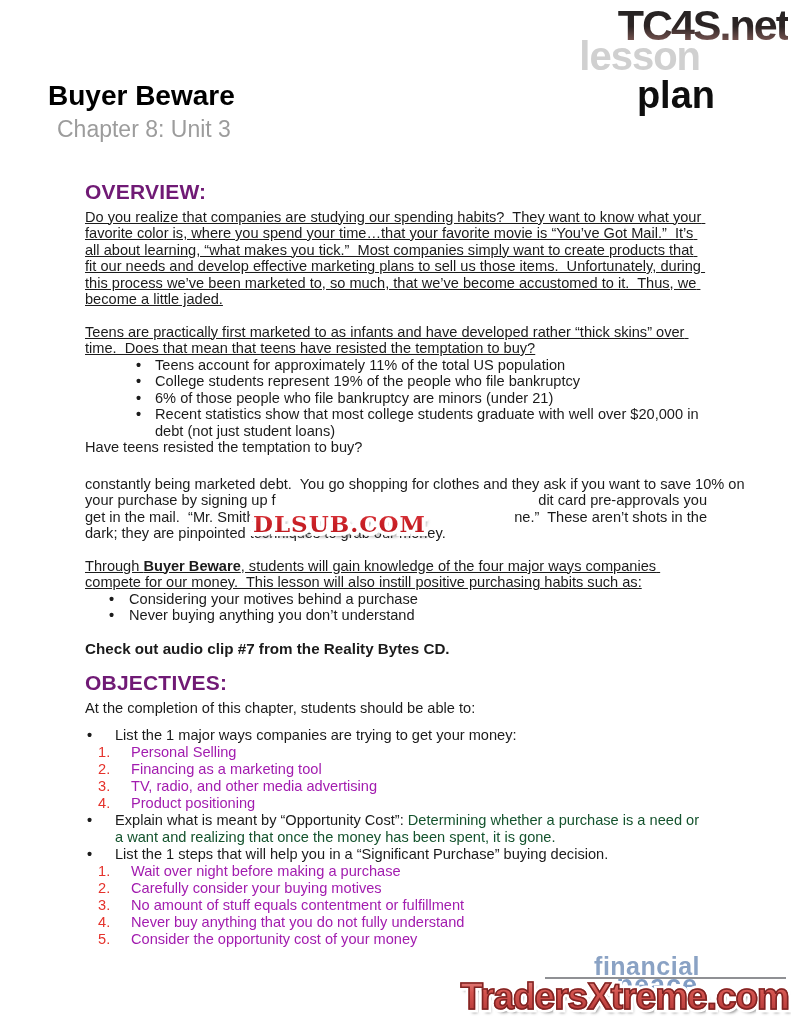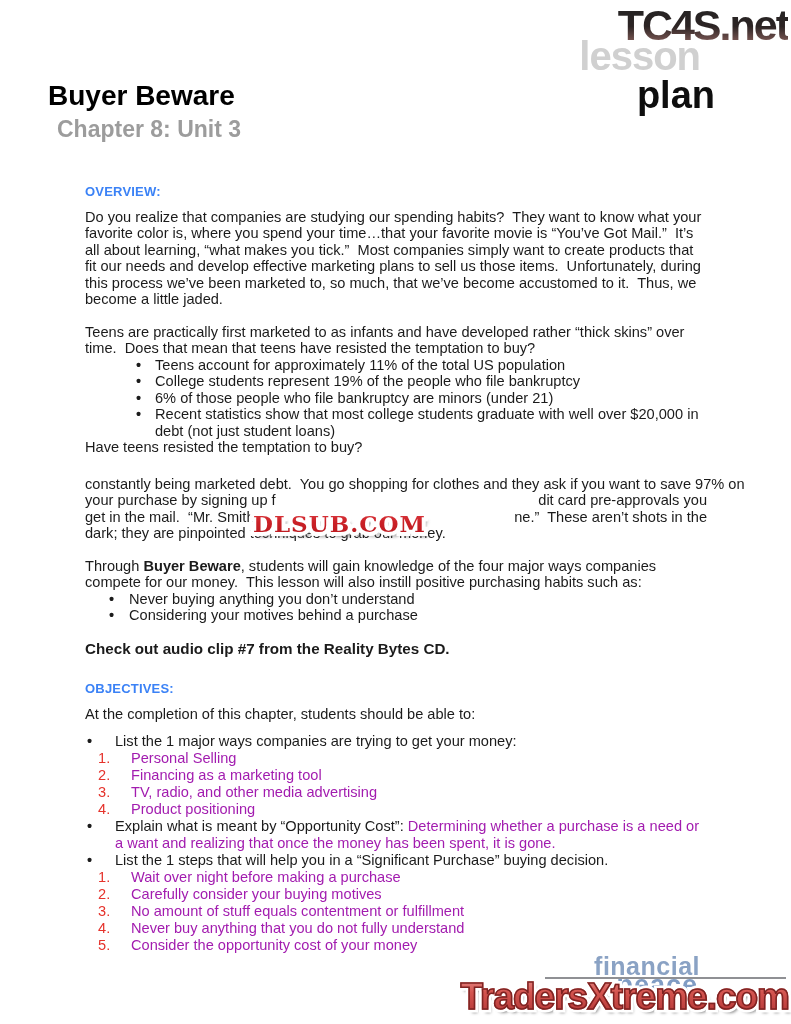--- a/index.html
+++ b/index.html
@@ -20,29 +20,29 @@
     position:absolute;top:36px;right:91px;
     font-size:40px;font-weight:bold;letter-spacing:-1px;line-height:1;color:#d0d0d0;
   }
   .logo-plan{
     position:absolute;top:76px;right:76px;
     font-size:38px;font-weight:bold;line-height:1;color:#0e0e0e;
   }
 
   
   .doc-title{position:absolute;left:48px;top:80px;font-size:28px;font-weight:bold;color:#000;}
-  .doc-subtitle{position:absolute;left:57px;top:116px;font-size:23px;font-weight:bold;color:#9c9c9c;}
+  .doc-subtitle{position:absolute;left:57px;top:116px;font-size:23px;font-weight:normal;color:#9c9c9c;}
 
   
   .content{
     position:absolute;left:85px;top:184px;width:622px;
     font-size:14.6px;line-height:16.5px;color:#1b1b1b;
   }
-  .h-section{font-size:13px;font-weight:bold;color:#3b82f6;margin:0 0 8px 0;letter-spacing:0.2px;}
-  .para{margin:0 0 16px 0;}
+  .h-section{font-size:21px;font-weight:bold;color:#701a75;margin:0 0 8px 0;letter-spacing:0.2px;}
+  .para{margin:0 0 16px 0;text-decoration:underline;}
   .no-gap{margin:0;}
   ul.dots{list-style:none;margin:0;padding:0;}
   ul.dots.deep li{padding-left:70px;position:relative;}
   ul.dots.deep li::before{content:"\2022";position:absolute;left:51px;font-weight:bold;}
   ul.dots.mid li{padding-left:44px;position:relative;}
   ul.dots.mid li::before{content:"\2022";position:absolute;left:24px;font-weight:bold;}
   .bold{font-weight:bold;}
 
   
   .p3{position:relative;margin:20px 0 16px 0;}
@@ -60,28 +60,28 @@
   }
   .wm-front{
     position:relative;
     background:linear-gradient(180deg,#e04046 0%,#cb2127 45%,#b8181e 100%);
     -webkit-background-clip:text;background-clip:text;color:transparent;
   }
 
   .audio-note{font-weight:bold;font-size:15.2px;margin:17px 0 0 0;}
 
   
-  .objectives{margin-top:24px;}
+  .objectives{margin-top:18px;}
   ul.obj{list-style:none;margin:0;padding:0;line-height:17px;}
   ul.obj > li{padding-left:30px;position:relative;margin:0;}
   ul.obj > li::before{content:"\2022";position:absolute;left:2px;font-weight:bold;}
   ol.rednum{list-style:none;margin:0;padding:0;counter-reset:n;}
   ol.rednum li{counter-increment:n;position:relative;padding-left:16px;color:#a21caf;}
   ol.rednum li::before{content:counter(n) ".";position:absolute;left:-17px;color:#e5322b;}
-  .red{color:#a21caf;}
+  .red{color:#14532d;}
   .obj-intro{margin:0 0 10px 0;line-height:17px;}
 
   
   .brand-financial{
     position:absolute;top:954px;right:91px;z-index:2;
     font-size:25px;font-weight:bold;letter-spacing:0.5px;color:#8aa2c4;line-height:1;
   }
   .footer-divider{position:absolute;left:545px;top:977px;width:241px;height:2px;background:#8f9094;z-index:1;}
   .brand-peace{
     position:absolute;top:972px;right:93px;z-index:2;
@@ -124,42 +124,42 @@
     <ul class="dots deep">
       <li><span class="t">Teens account for approximately 11% of the total US population</span></li>
       <li><span class="t">College students represent 19% of the people who file bankruptcy</span></li>
       <li><span class="t">6% of those people who file bankruptcy are minors (under 21)</span></li>
       <li><span class="t">Recent statistics show that most college students graduate with well over $20,000 in debt (not just student loans)</span></li>
     </ul>
 
     <div class="t">Have teens resisted the temptation to buy?</div>
 
     <div class="p3">
-      <div class="ln t">constantly being marketed debt.  You go shopping for clothes and they ask if you want to save 97% on</div>
+      <div class="ln t">constantly being marketed debt.  You go shopping for clothes and they ask if you want to save 10% on</div>
       <div class="ln split">
         <span class="t">your purchase by signing up f</span>
         <span class="t">dit card pre-approvals you</span>
       </div>
       <div class="ln split">
         <span class="t">get in the mail.  “Mr. Smith, yo</span>
         <span class="t">ne.”  These aren’t shots in the</span>
       </div>
       <div class="ln t">dark; they are pinpointed techniques to grab our money.</div>
 
       <div class="wm-center">
         <span class="wm-back" aria-hidden="true">DLSUB.COM</span>
         <span class="wm-front">DLSUB.COM</span>
       </div>
     </div>
 
     <p class="para no-gap t" style="margin-bottom:0;"><span class="t">Through </span><span class="bold t">Buyer Beware</span><span class="t">, students will gain knowledge of the four major ways companies compete for our money.  This lesson will also instill positive purchasing habits such as:</span></p>
 
     <ul class="dots mid">
+      <li><span class="t">Considering your motives behind a purchase</span></li>
       <li><span class="t">Never buying anything you don’t understand</span></li>
-      <li><span class="t">Considering your motives behind a purchase</span></li>
     </ul>
 
     <p class="audio-note t">Check out audio clip #7 from the Reality Bytes CD.</p>
 
     <div class="objectives">
       <div class="h-section">OBJECTIVES:</div>
       <p class="obj-intro t">At the completion of this chapter, students should be able to:</p>
 
       <ul class="obj">
         <li>

